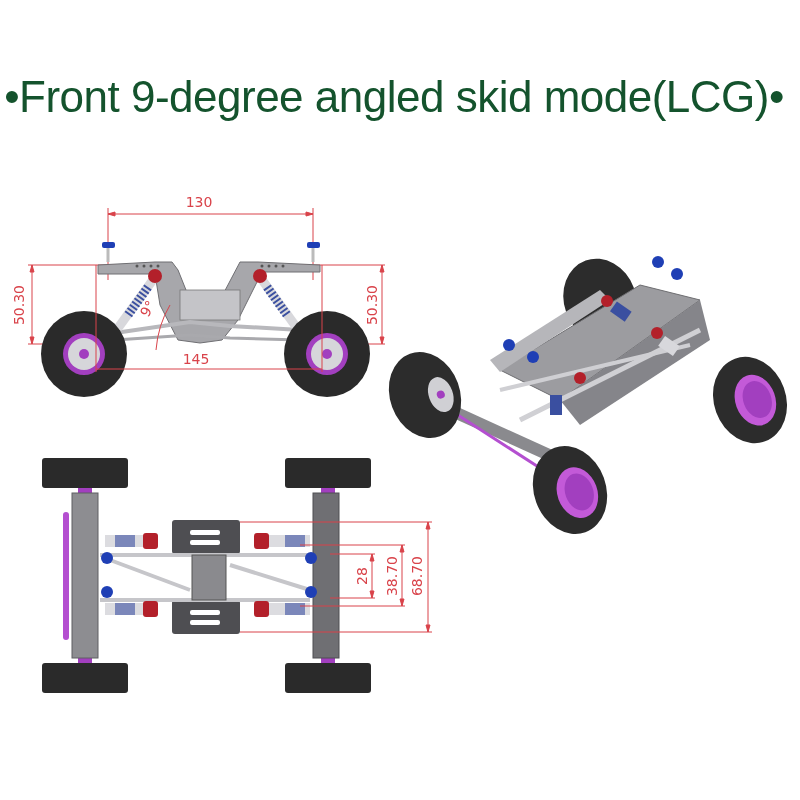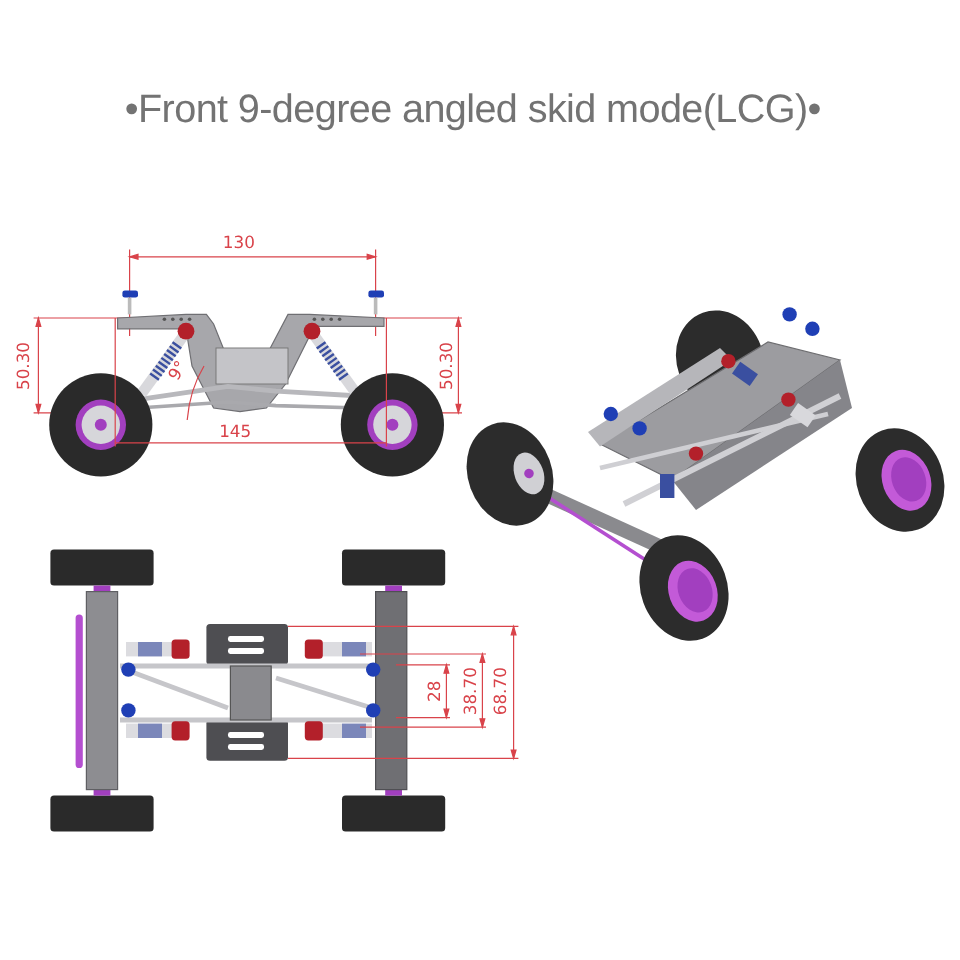--- a/index.html
+++ b/index.html
@@ -1,19 +1,19 @@
 <!DOCTYPE html>
 <html><head>
   <meta charset="utf-8">
   <style>
     html, body { margin: 0; padding: 0; background: #ffffff; }
     body { width: 800px; height: 800px; position: relative; overflow: hidden; font-family: "Liberation Sans", sans-serif; }
     .title {
       position: absolute; left: 0; top: 72px; width: 788px; text-align: center;
-      font-family: "Liberation Sans", sans-serif; font-size: 33px; color: #737373;
+      font-family: "Liberation Sans", sans-serif; font-size: 44px; color: #14532d;
       letter-spacing: -0.5px; white-space: nowrap;
     }
     svg { position: absolute; left: 0; top: 0; }
     .dim { font-family: "DejaVu Sans", sans-serif; font-size: 14px; fill: #d9434a; }
   </style>
 </head>
 <body>
 
 <div class="title">•Front 9-degree angled skid mode(LCG)•</div>
 

